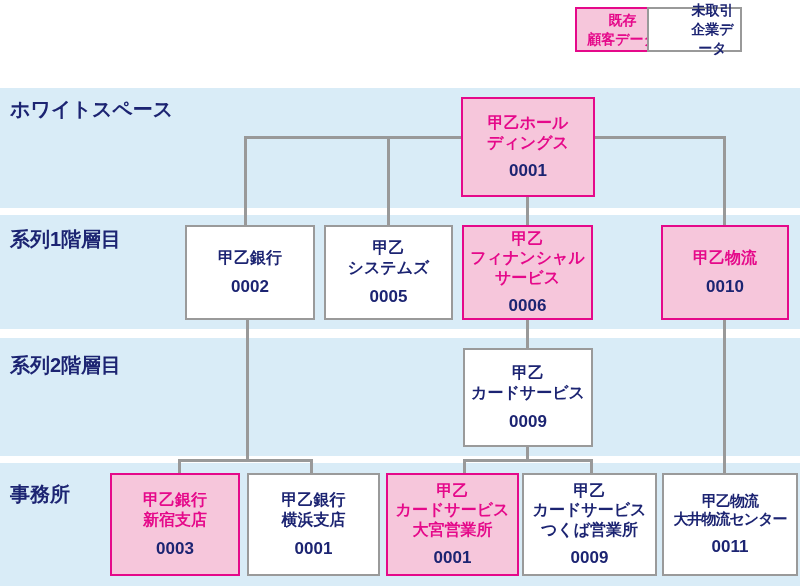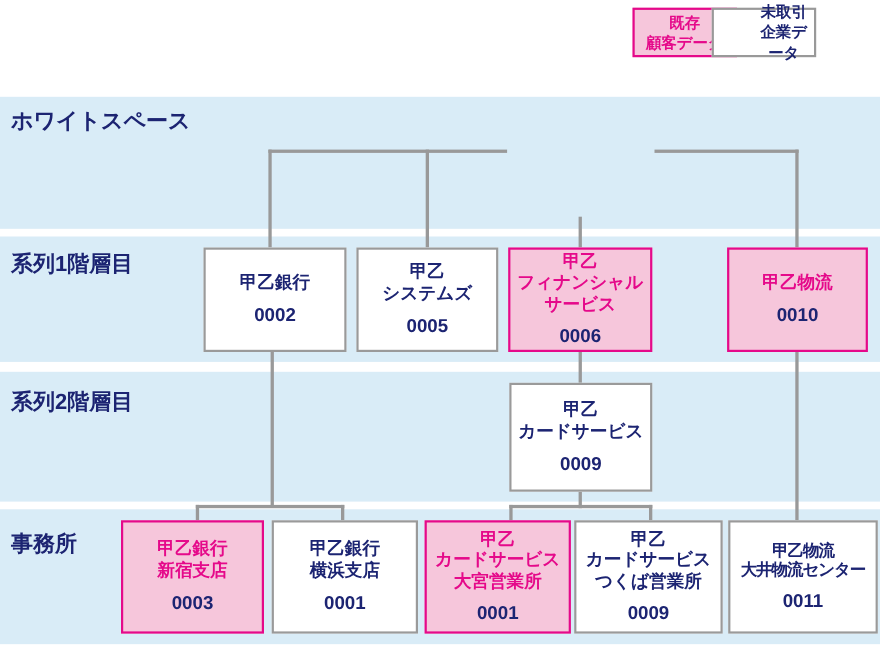--- a/index.html
+++ b/index.html
@@ -161,20 +161,25 @@
   <div class="line" style="left:178px; top:459px; width:135px; height:3px;"></div>
   <div class="line" style="left:178px; top:459px; width:3px; height:14px;"></div>
   <div class="line" style="left:310px; top:459px; width:3px; height:14px;"></div>
   <div class="line" style="left:526px; top:320px; width:3px; height:28px;"></div>
   <div class="line" style="left:526px; top:447px; width:3px; height:15px;"></div>
   <div class="line" style="left:463px; top:459px; width:130px; height:3px;"></div>
   <div class="line" style="left:463px; top:459px; width:3px; height:14px;"></div>
   <div class="line" style="left:590px; top:459px; width:3px; height:14px;"></div>
   <div class="line" style="left:723px; top:320px; width:3px; height:153px;"></div>
 
+  <div class="node pink n0001">
+    <div class="node-name">甲乙ホール
+ディングス</div>
+    <div class="node-code">0001</div>
+  </div>
 
   <div class="node n0002">
     <div class="node-name">甲乙銀行</div>
     <div class="node-code">0002</div>
   </div>
 
   <div class="node n0005">
     <div class="node-name">甲乙
 システムズ</div>
     <div class="node-code">0005</div>

